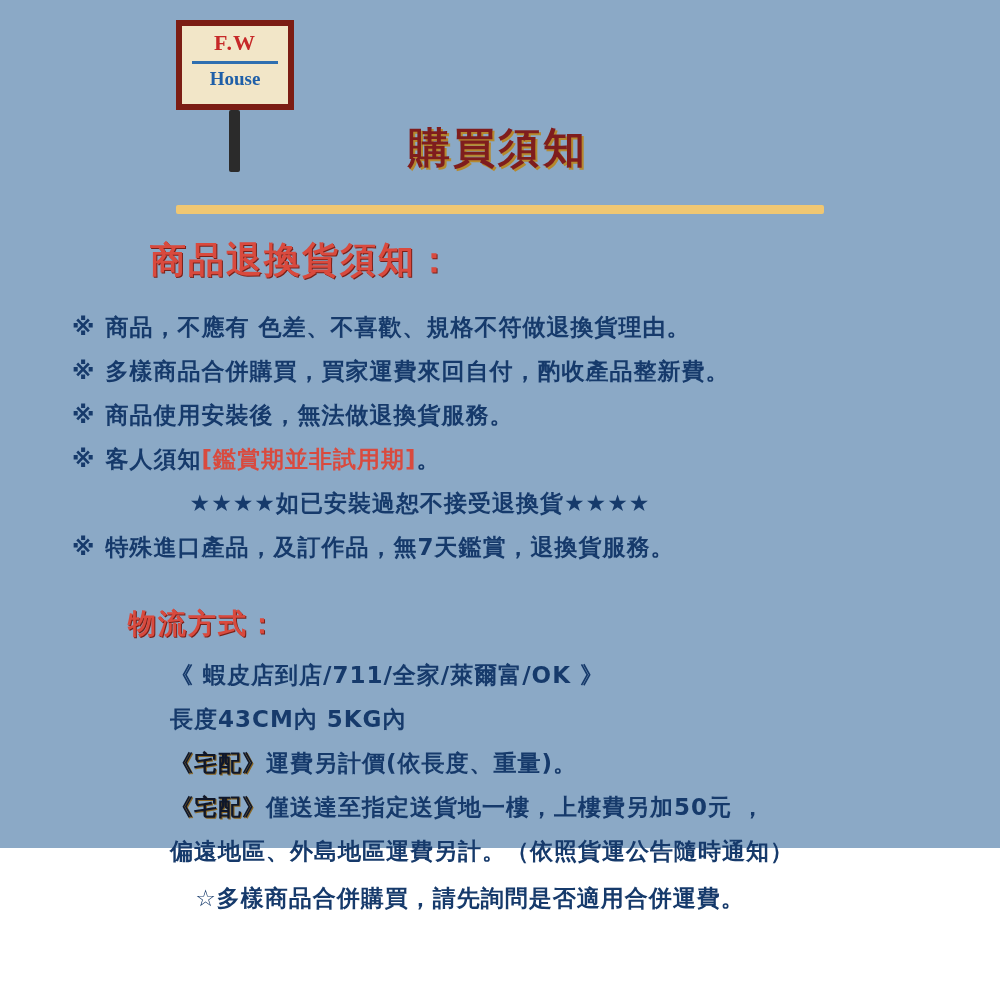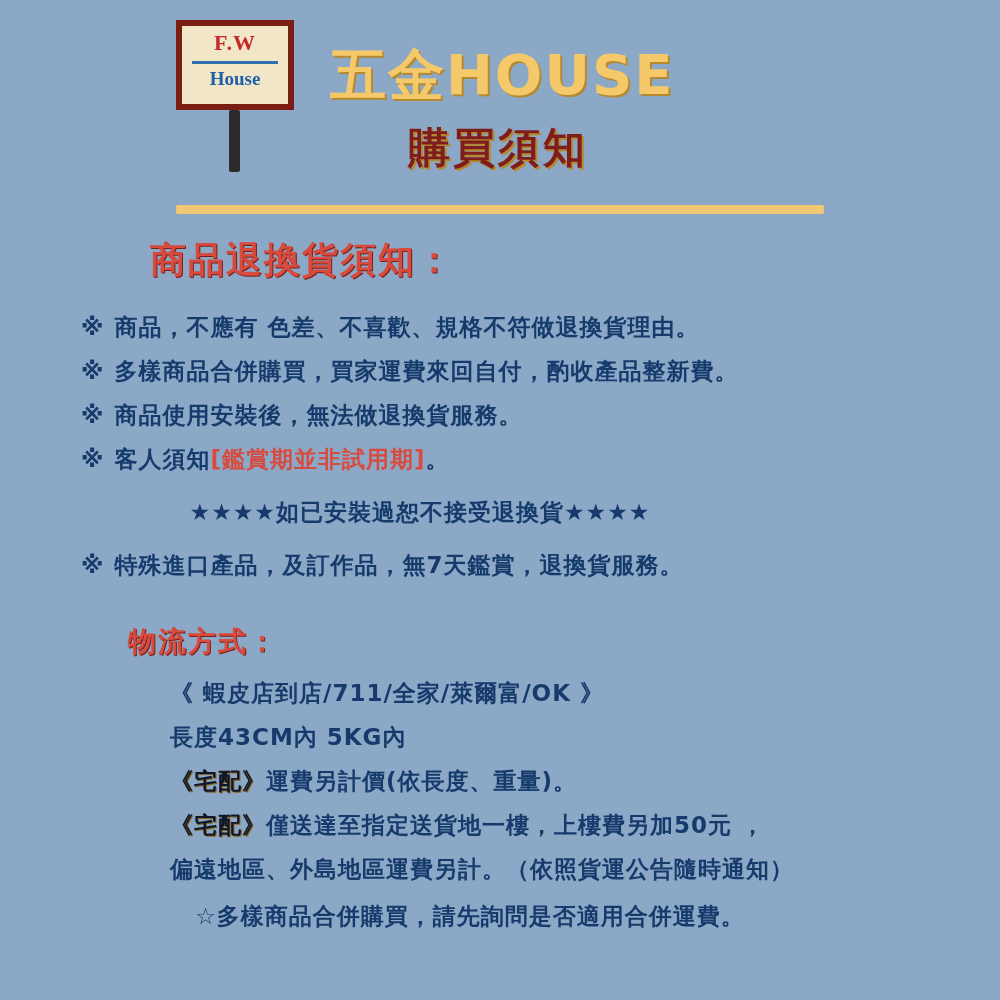--- a/index.html
+++ b/index.html
@@ -9,21 +9,21 @@
   }
   body {
     width: 1000px;
     height: 1000px;
     font-family: "Liberation Sans", sans-serif;
     overflow: hidden;
   }
   .page {
     position: relative;
     width: 1000px;
-    height: 1000px;
+    height: 848px;
     background: #8ba9c6;
     box-sizing: border-box;
   }
   
   .header {
     position: relative;
     height: 200px;
   }
   .sign {
     position: absolute;
@@ -111,21 +111,21 @@
     text-shadow: 1px 1px 0 #7a2018;
     font-family: "DejaVu Sans", sans-serif;
   }
   .title-returns { margin: 0 0 20px 150px; }
   .title-logistics {
     margin: 36px 0 10px 128px;
     font-size: 28px;
   }
   ul.bullets {
     list-style: none;
-    margin: 9px;
+    margin: 0;
     padding: 0 0 0 72px;
   }
   ul.bullets li {
     color: #163a6b;
     font-size: 23px;
     font-weight: bold;
     line-height: 44px;
     letter-spacing: 1px;
     white-space: nowrap;
     font-family: "DejaVu Sans", sans-serif;
@@ -169,21 +169,20 @@
 
 <div class="page">
 
   <div class="header">
     <div class="sign">
       <div class="fw">F.W</div>
       <div class="rule"></div>
       <div class="house">House</div>
     </div>
     <div class="sign-post"></div>
-    <div class="brand">五金HOUSE</div>
     <div class="brand-sub">購買須知</div>
     <div class="divider"></div>
   </div>
 
   <div class="content">
 
     <div class="section-title title-returns">商品退換貨須知：</div>
 
     <ul class="bullets">
       <li>

